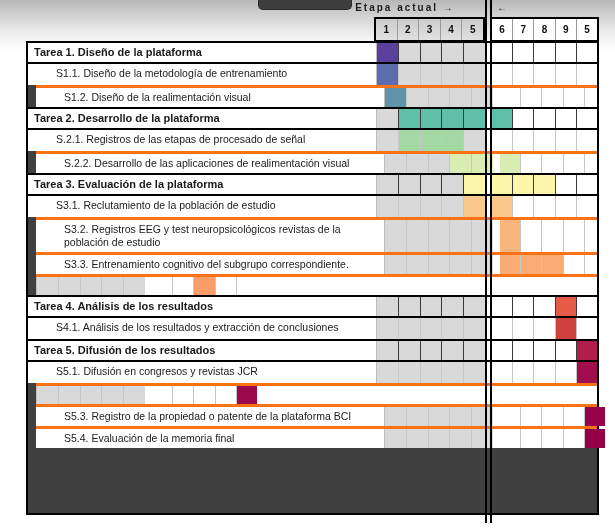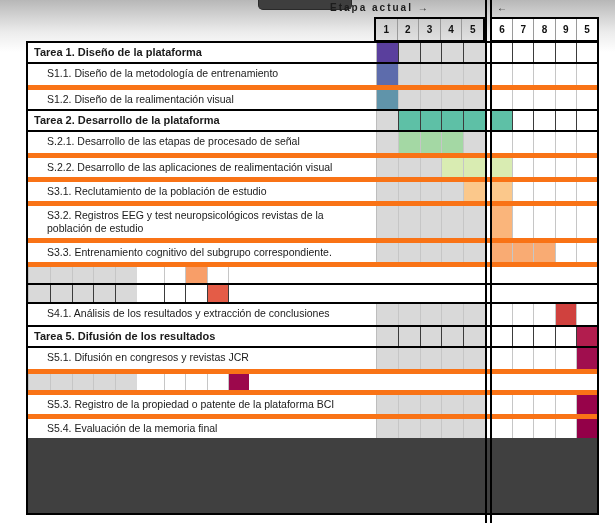--- a/index.html
+++ b/index.html
@@ -7,21 +7,21 @@
     width:615px;height:528px;overflow:hidden;position:relative;
     font-family:"Liberation Sans",sans-serif;
     background:linear-gradient(to bottom,#b7b7b7 0px,#cfcfcf 14px,#ececec 32px,#ffffff 52px,#ffffff 100%);
   }
   .drag-bar{
     position:absolute;left:258px;top:0;width:94px;height:10px;
     background:#3e3e3e;border:1px solid #2a2a2a;border-top:none;
     border-radius:0 0 5px 5px;box-sizing:border-box;
   }
   .etapa-label{
-    position:absolute;left:330px;top:2px;width:150px;text-align:left;
+    position:absolute;left:330px;top:2px;width:150px;text-align:center;
     font-size:10px;font-weight:600;letter-spacing:2px;color:#1c1c1c;white-space:nowrap;
   }
   .current-marker{
     position:absolute;left:497px;top:2px;
     font-size:10px;font-weight:600;color:#1c1c1c;
   }
   
   .hdr-group{
     position:absolute;top:17px;height:25px;box-sizing:border-box;
     border:2px solid #000;display:flex;
@@ -38,27 +38,27 @@
   .hdr-b .hdr-cell{background:#fff;}
   
   .gantt{
     position:absolute;left:26px;top:41px;width:573px;height:474px;
     box-sizing:border-box;border:2px solid #000;background:#404040;
     display:flex;flex-direction:column;
   }
   .row{display:flex;align-items:stretch;min-height:21px;box-sizing:border-box;background:#fff;}
   .row.task{border-top:2px solid #000;border-bottom:2px solid #000;}
   .row.task:first-child{border-top:none;}
-  .row.sub + .row.sub{border-top:5px solid #f97316;}
+  .row.sub + .row.sub{border-top:3px solid #f97316;margin-left:8px;}
   .rlabel{
     width:348px;box-sizing:border-box;flex:0 0 348px;
     padding:3px 20px 3px 6px;font-size:10.5px;line-height:13px;color:#1a1a1a;
   }
   .row.task .rlabel{font-weight:bold;font-size:11px;}
-  .row.sub .rlabel{padding-left:19px;}
+  .row.sub .rlabel{padding-left:28px;}
   .cells{display:flex;box-sizing:border-box;}
   .cells-a{width:109px;flex:0 0 109px;border-left:1px solid #bdbdbd;}
   .cells-b{width:105px;flex:0 0 105px;}
   .gap{width:7px;flex:0 0 7px;background:#fff;}
   .cell{flex:1;border-right:1px solid #c6c6c6;box-sizing:border-box;}
   .cell:last-child{border-right:none;}
   .cell.gray{background:#d9d9d9;}
   .row.task .cell{border-right-color:#3b3b3b;}
   
   .divider-line{position:absolute;top:0;width:2px;height:523px;background:#000;}
@@ -155,21 +155,21 @@
       <div class="gap"></div>
       <div class="cells cells-b">
         <div class="cell" style="background: rgb(94, 192, 166);"></div>
         <div class="cell"></div>
         <div class="cell"></div>
         <div class="cell"></div>
         <div class="cell"></div>
       </div>
     </div>
     <div class="row sub">
-      <div class="rlabel">S.2.1. Desarrollo de las etapas de procesado de señal</div>
+      <div class="rlabel">S.2.1. Registros de las etapas de procesado de señal</div>
       <div class="cells cells-a">
         <div class="cell gray"></div>
         <div class="cell gray" style="background: rgb(164, 216, 164);"></div>
         <div class="cell gray" style="background: rgb(164, 216, 164);"></div>
         <div class="cell gray" style="background: rgb(164, 216, 164);"></div>
         <div class="cell gray"></div>
       </div>
       <div class="gap"></div>
       <div class="cells cells-b">
         <div class="cell"></div>
@@ -190,20 +190,38 @@
       </div>
       <div class="gap"></div>
       <div class="cells cells-b">
         <div class="cell" style="background: rgb(217, 236, 178);"></div>
         <div class="cell"></div>
         <div class="cell"></div>
         <div class="cell"></div>
         <div class="cell"></div>
       </div>
     </div>
+    <div class="row task">
+      <div class="rlabel">Tarea 3. Evaluación de la plataforma</div>
+      <div class="cells cells-a">
+        <div class="cell gray"></div>
+        <div class="cell gray"></div>
+        <div class="cell gray"></div>
+        <div class="cell gray"></div>
+        <div class="cell gray" style="background: rgb(253, 247, 171);"></div>
+      </div>
+      <div class="gap"></div>
+      <div class="cells cells-b">
+        <div class="cell" style="background: rgb(253, 247, 171);"></div>
+        <div class="cell" style="background: rgb(253, 247, 171);"></div>
+        <div class="cell" style="background: rgb(253, 247, 171);"></div>
+        <div class="cell"></div>
+        <div class="cell"></div>
+      </div>
+    </div>
     <div class="row sub">
       <div class="rlabel">S3.1. Reclutamiento de la población de estudio</div>
       <div class="cells cells-a">
         <div class="cell gray"></div>
         <div class="cell gray"></div>
         <div class="cell gray"></div>
         <div class="cell gray"></div>
         <div class="cell gray" style="background: rgb(251, 200, 139);"></div>
       </div>
       <div class="gap"></div>
@@ -262,20 +280,21 @@
       <div class="gap"></div>
       <div class="cells cells-b">
         <div class="cell"></div>
         <div class="cell"></div>
         <div class="cell" style="background: rgb(248, 158, 104);"></div>
         <div class="cell"></div>
         <div class="cell"></div>
       </div>
     </div>
     <div class="row task">
+      <div class="rlabel">Tarea 4. Análisis de los resultados</div>
       <div class="cells cells-a">
         <div class="cell gray"></div>
         <div class="cell gray"></div>
         <div class="cell gray"></div>
         <div class="cell gray"></div>
         <div class="cell gray"></div>
       </div>
       <div class="gap"></div>
       <div class="cells cells-b">
         <div class="cell"></div>

